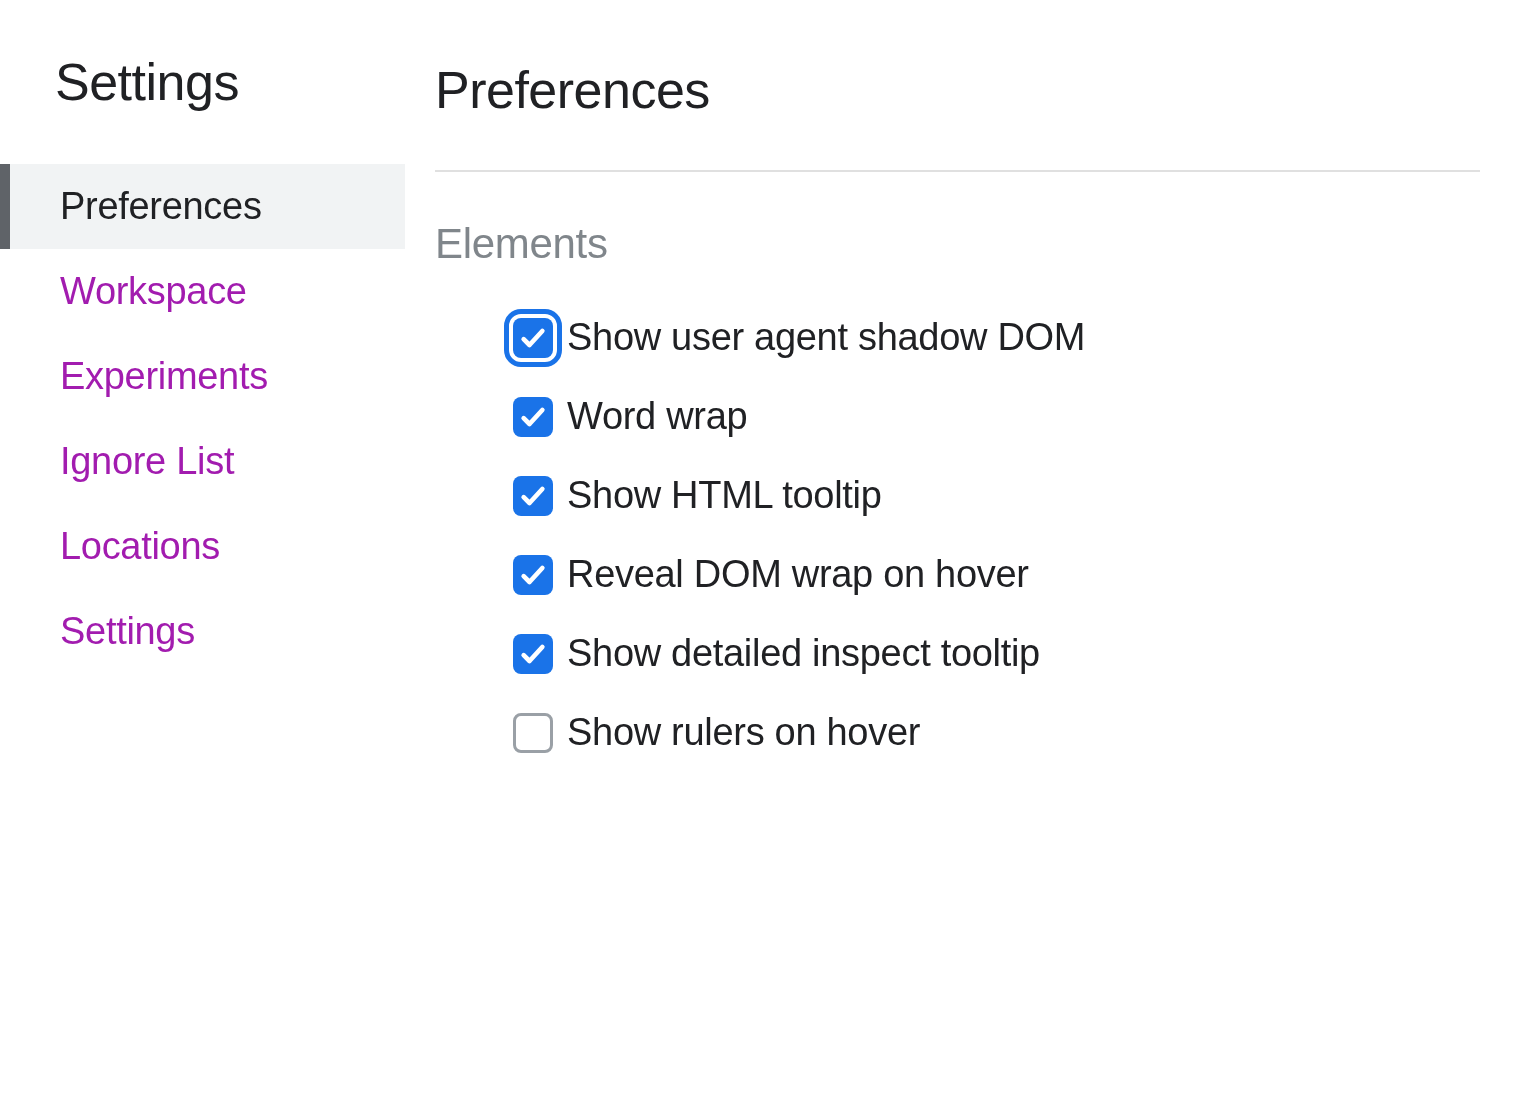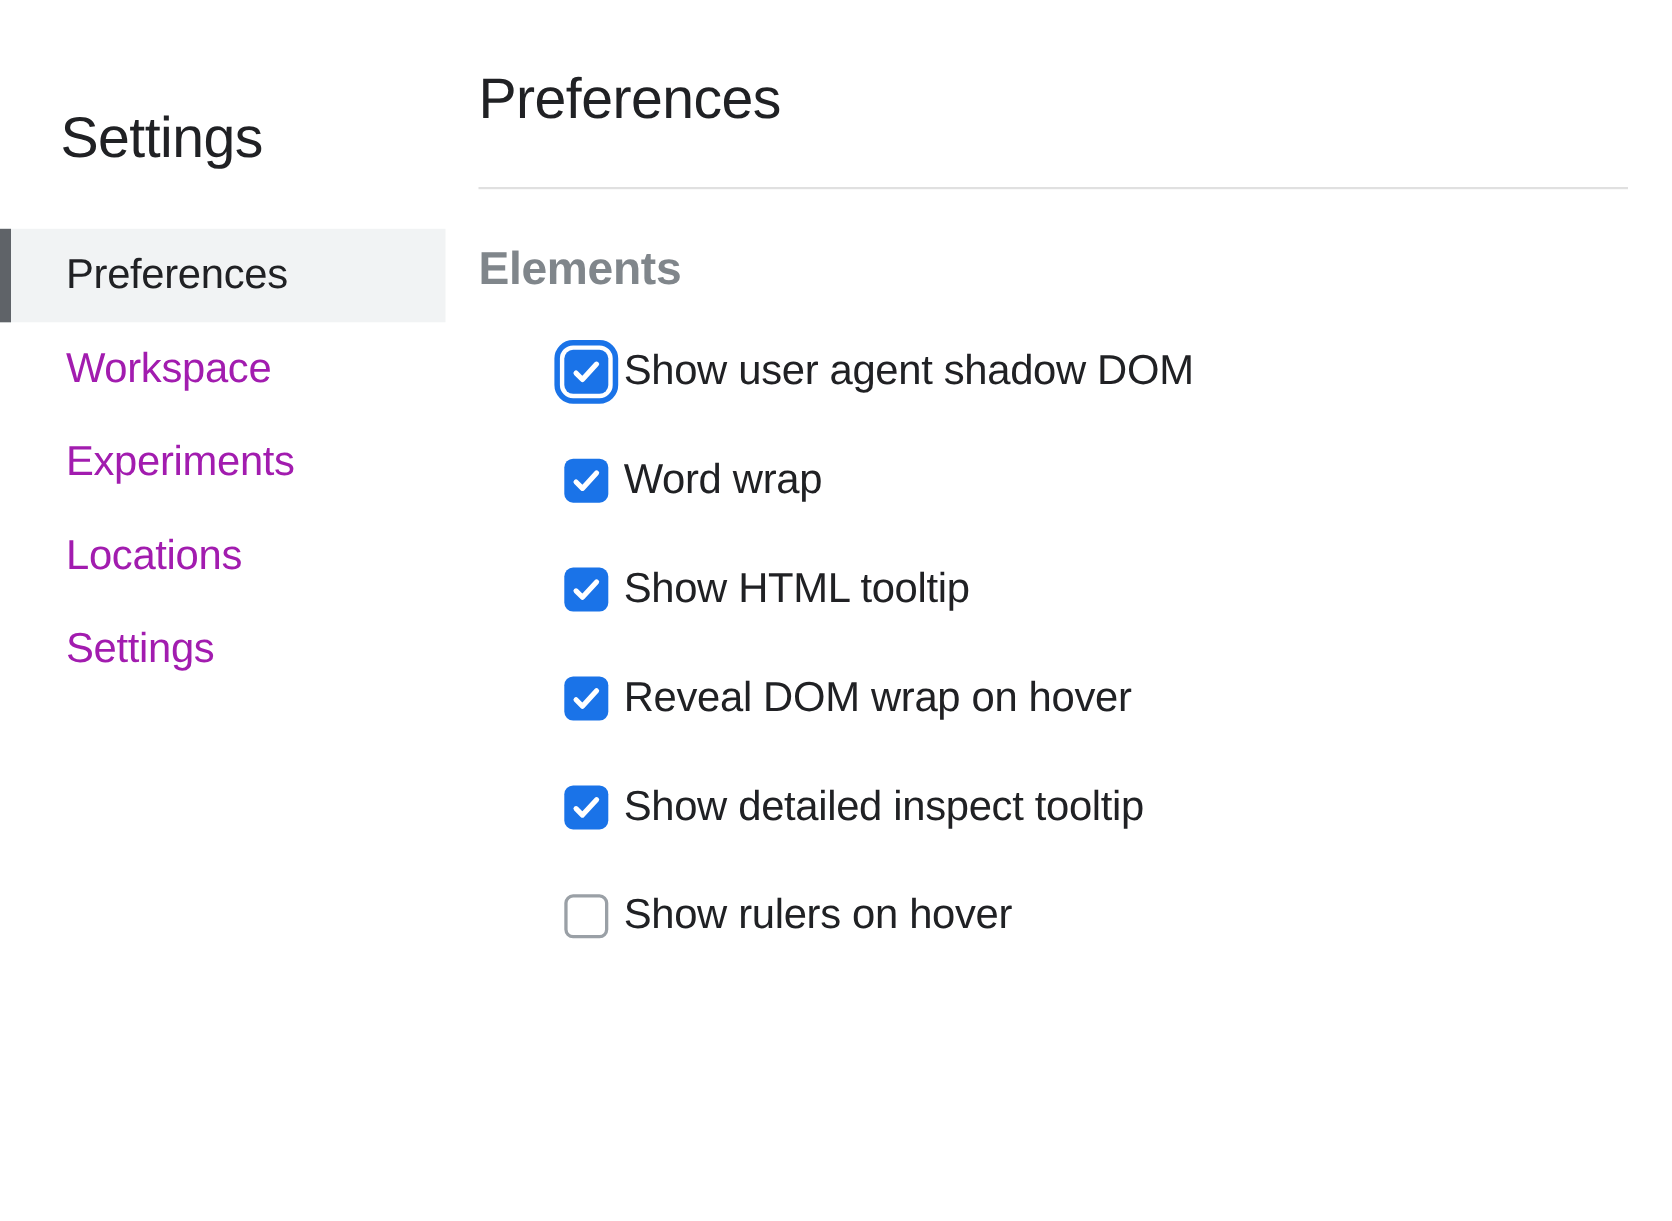--- a/index.html
+++ b/index.html
@@ -10,21 +10,21 @@
     body {
       font-family: -apple-system, BlinkMacSystemFont, "Segoe UI", Helvetica, Arial, sans-serif;
       background: #ffffff;
       color: #202124;
       display: flex;
       width: 1520px;
       height: 1110px;
     }
     .sidebar {
       width: 405px;
-      padding-top: 96px;
+      padding-top: 52px;
       flex-shrink: 0;
     }
     .sidebar-title {
       font-size: 52px;
       font-weight: 400;
       color: #202124;
       padding-left: 55px;
       margin-bottom: 52px;
       letter-spacing: -0.5px;
     }
@@ -65,29 +65,29 @@
       margin-bottom: 50px;
       letter-spacing: -0.5px;
     }
     .divider {
       border: none;
       border-top: 2px solid #e0e0e0;
       margin-bottom: 48px;
     }
     .section-title {
       font-size: 42px;
-      font-weight: 700;
+      font-weight: 400;
       color: #80868b;
       margin-bottom: 48px;
       letter-spacing: -0.3px;
     }
     .checkbox-list {
       display: flex;
       flex-direction: column;
-      gap: 56px;
+      gap: 36px;
       padding-left: 78px;
     }
     .checkbox-row {
       display: flex;
       align-items: center;
       gap: 14px;
       cursor: pointer;
     }
     .checkbox-box {
       width: 40px;
@@ -129,20 +129,23 @@
     <div class="sidebar-item active">
       <span>Preferences</span>
     </div>
     <div class="sidebar-item">
       <span>Workspace</span>
     </div>
     <div class="sidebar-item">
       <span>Experiments</span>
     </div>
     <div class="sidebar-item">
+      <span>Ignore List</span>
+    </div>
+    <div class="sidebar-item">
       <span>Locations</span>
     </div>
     <div class="sidebar-item">
       <span>Settings</span>
     </div>
   </nav>
 </aside>
 
 <main class="main">
   <h1 class="main-title">Preferences</h1>

